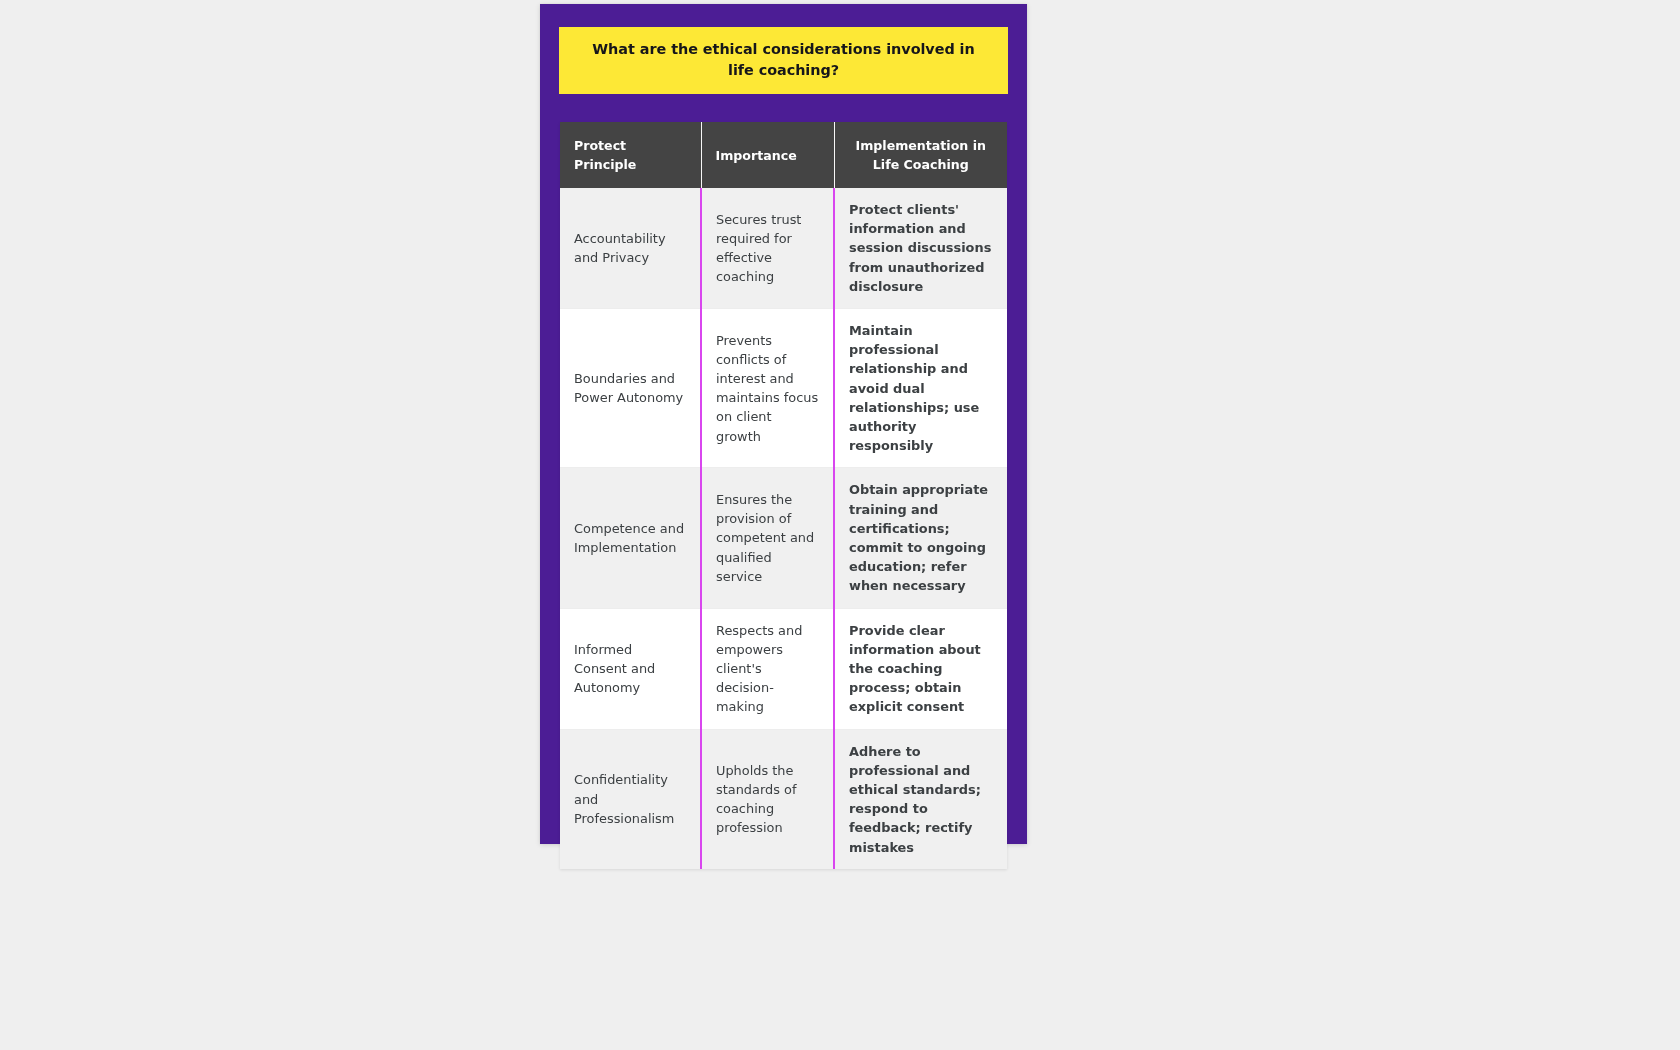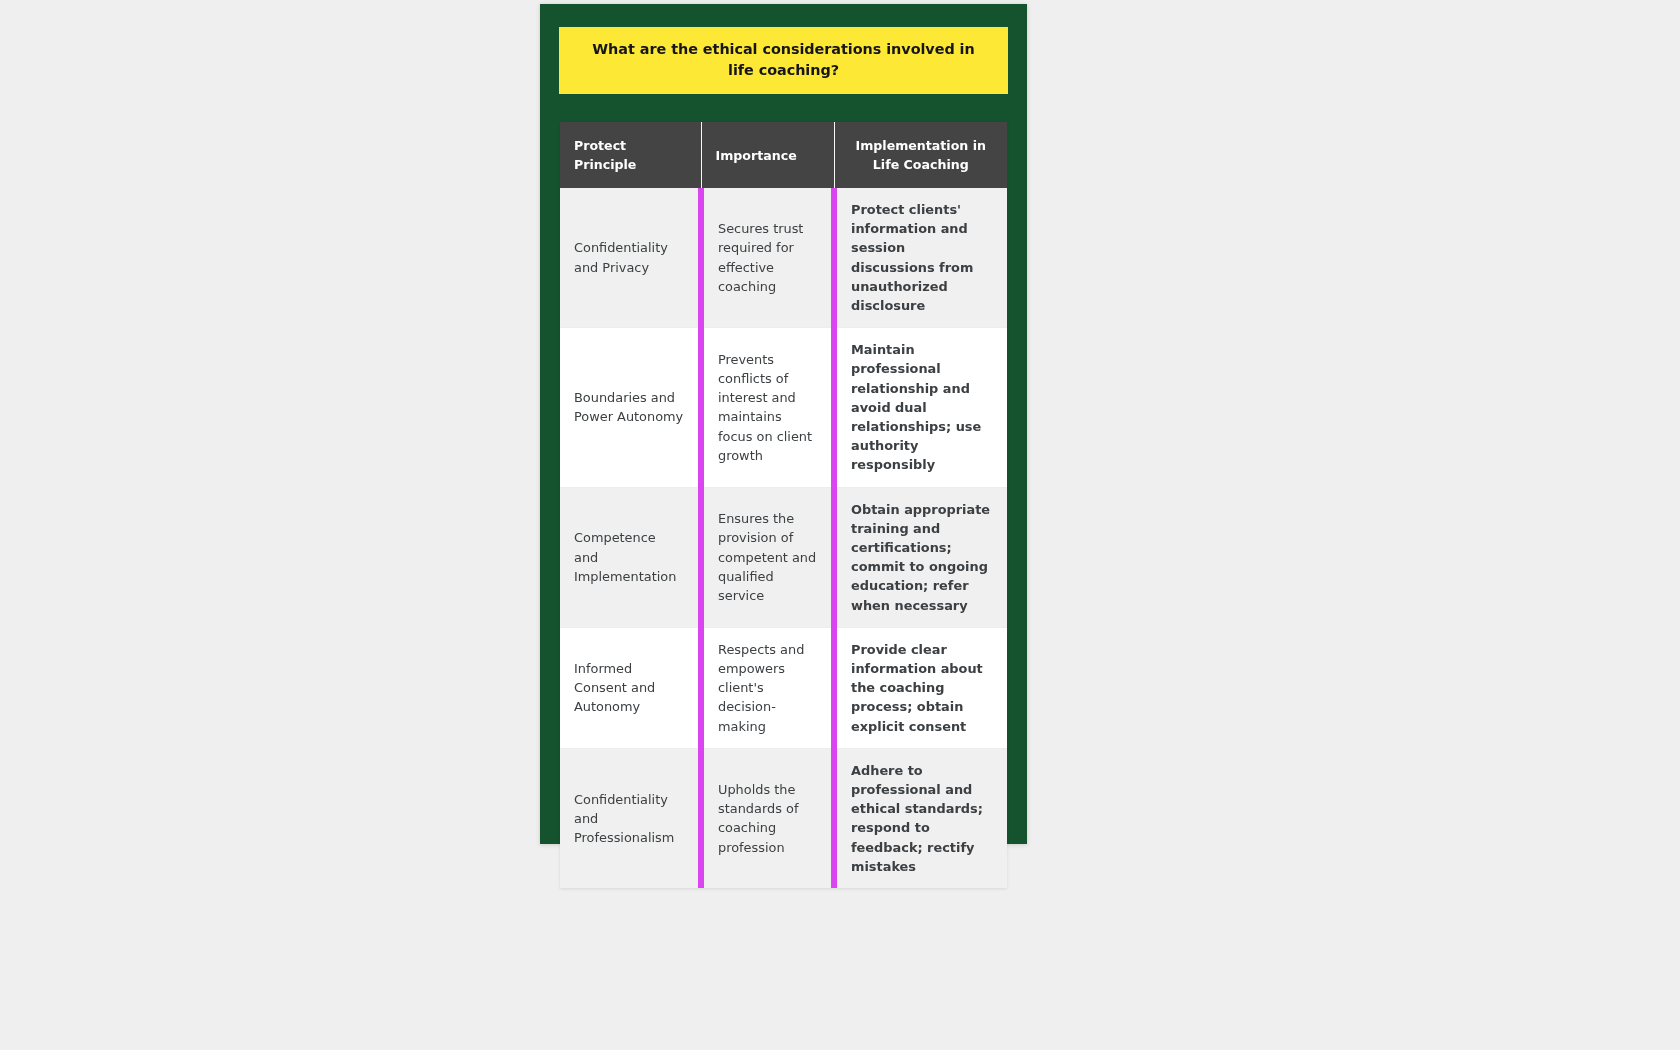--- a/index.html
+++ b/index.html
@@ -19,21 +19,21 @@
     background: #efefef;
     overflow: hidden;
   }
 
   .card {
     position: absolute;
     left: 540px;
     top: 4px;
     width: 487px;
     height: 840px;
-    background: #14532d;
+    background: #4c1d95;
     box-shadow: 0 1px 5px rgba(0,0,0,0.13), 0 0 1px rgba(0,0,0,0.10);
     box-sizing: border-box;
   }
 
   .title-banner {
     position: absolute;
     left: 19px;
     top: 23px;
     width: 449px;
     box-sizing: border-box;
@@ -80,21 +80,21 @@
   }
   table.data-table thead th:last-child { border-right: none; text-align: center; }
 
   table.data-table tbody td {
     font-size: 12.9px;
     line-height: 19.2px;
     color: #3c4043;
     vertical-align: middle;
     text-align: left;
     padding: 12px 14px 12px 14px;
-    border-right: 6px solid #d946ef;
+    border-right: 2px solid #d946ef;
     border-bottom: 1px solid #ededed;
     box-sizing: border-box;
     word-wrap: break-word;
   }
   table.data-table tbody td:last-child { border-right: none; font-weight: bold; }
   table.data-table tbody tr:last-child td { border-bottom: none; }
 
   table.data-table tbody tr.odd td { background: #f0f0f0; }
   table.data-table tbody tr.even td { background: #ffffff; }
 
@@ -127,21 +127,21 @@
         </colgroup>
         <thead>
           <tr>
             <th>Protect Principle</th>
             <th>Importance</th>
             <th>Implementation in Life Coaching</th>
           </tr>
         </thead>
         <tbody>
           <tr class="odd">
-            <td>Confidentiality and Privacy</td>
+            <td>Accountability and Privacy</td>
             <td>Secures trust required for effective coaching</td>
             <td>Protect clients' information and session discussions from unauthorized disclosure</td>
           </tr>
           <tr class="even">
             <td>Boundaries and Power Autonomy</td>
             <td>Prevents conflicts of interest and maintains focus on client growth</td>
             <td>Maintain professional relationship and avoid dual relationships; use authority responsibly</td>
           </tr>
           <tr class="odd">
             <td>Competence and Implementation</td>

